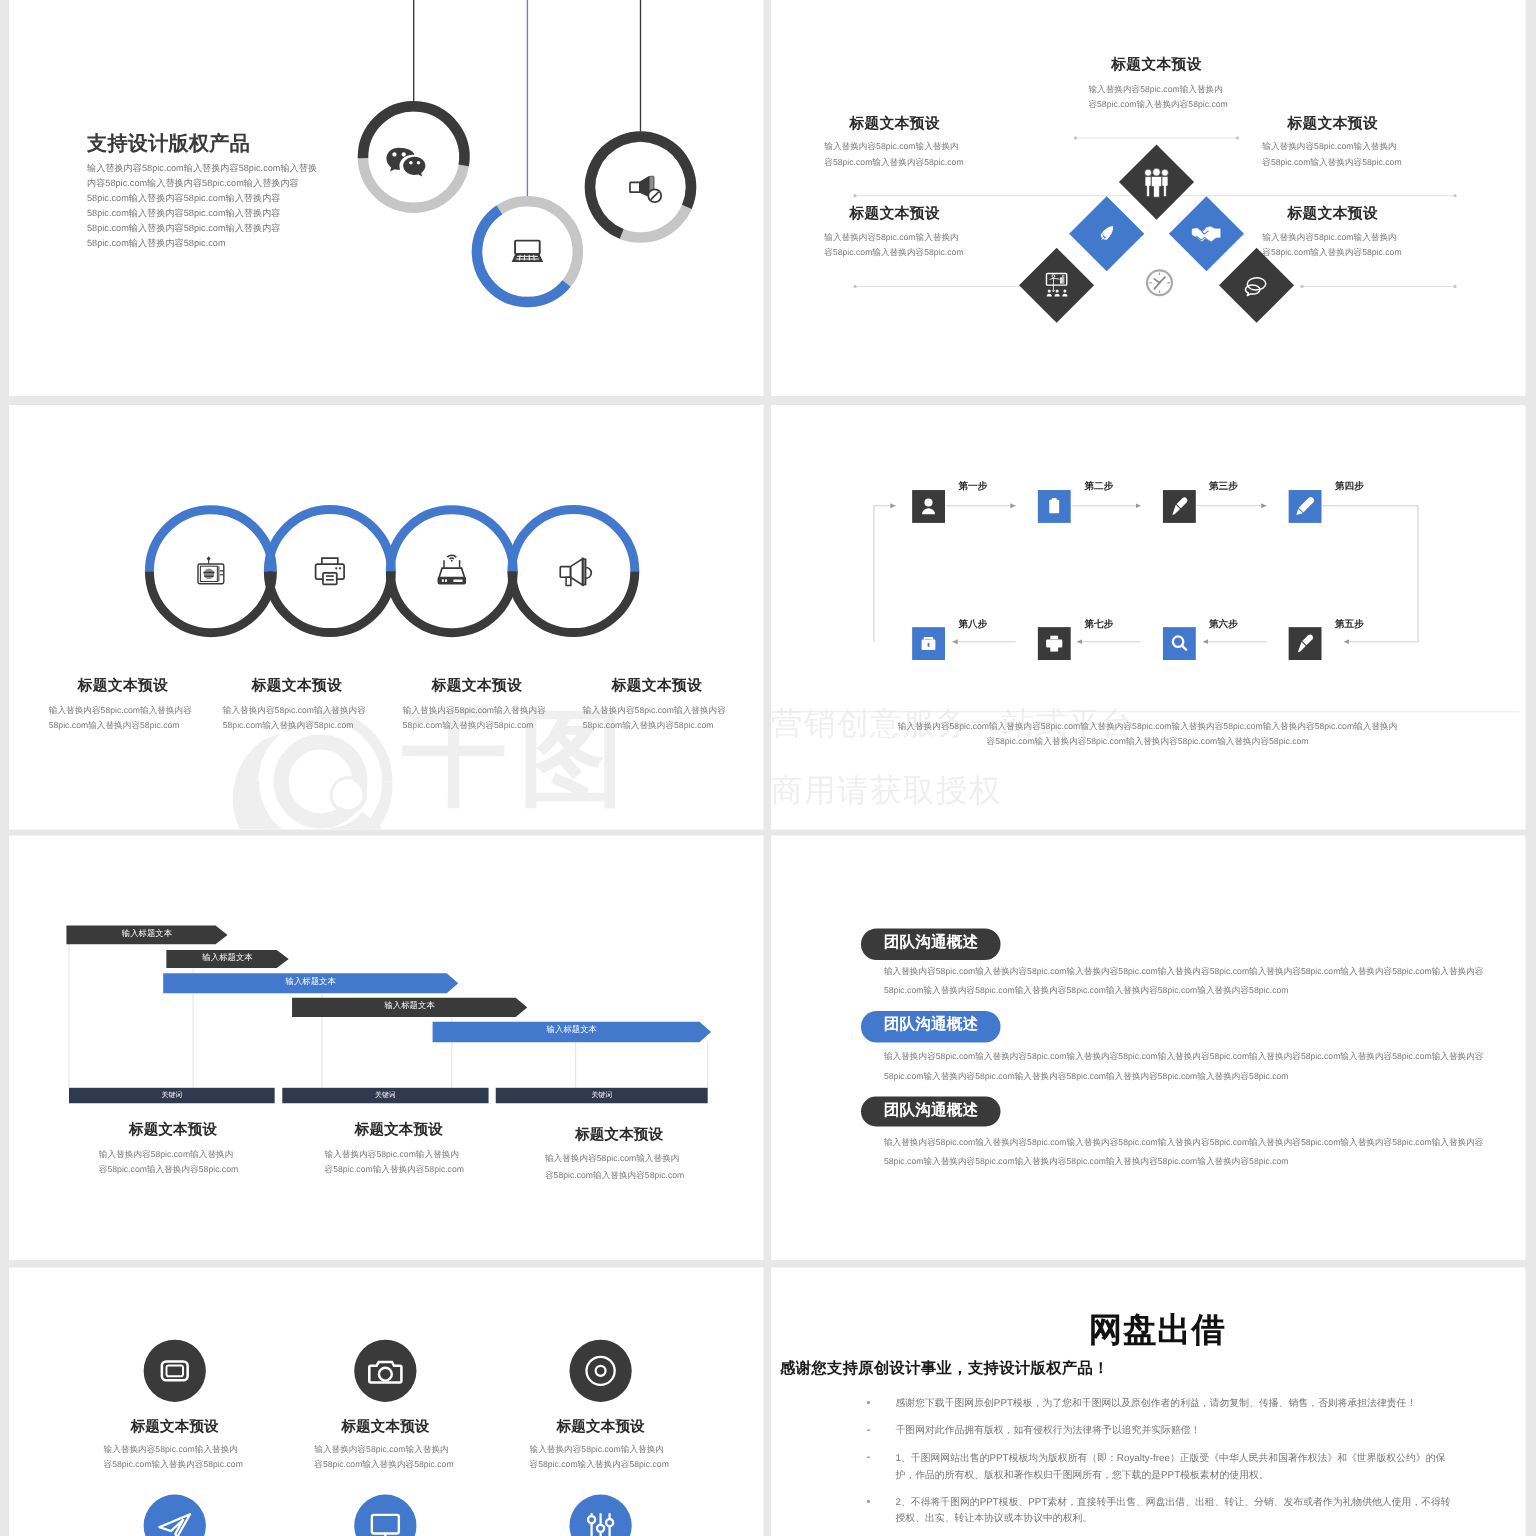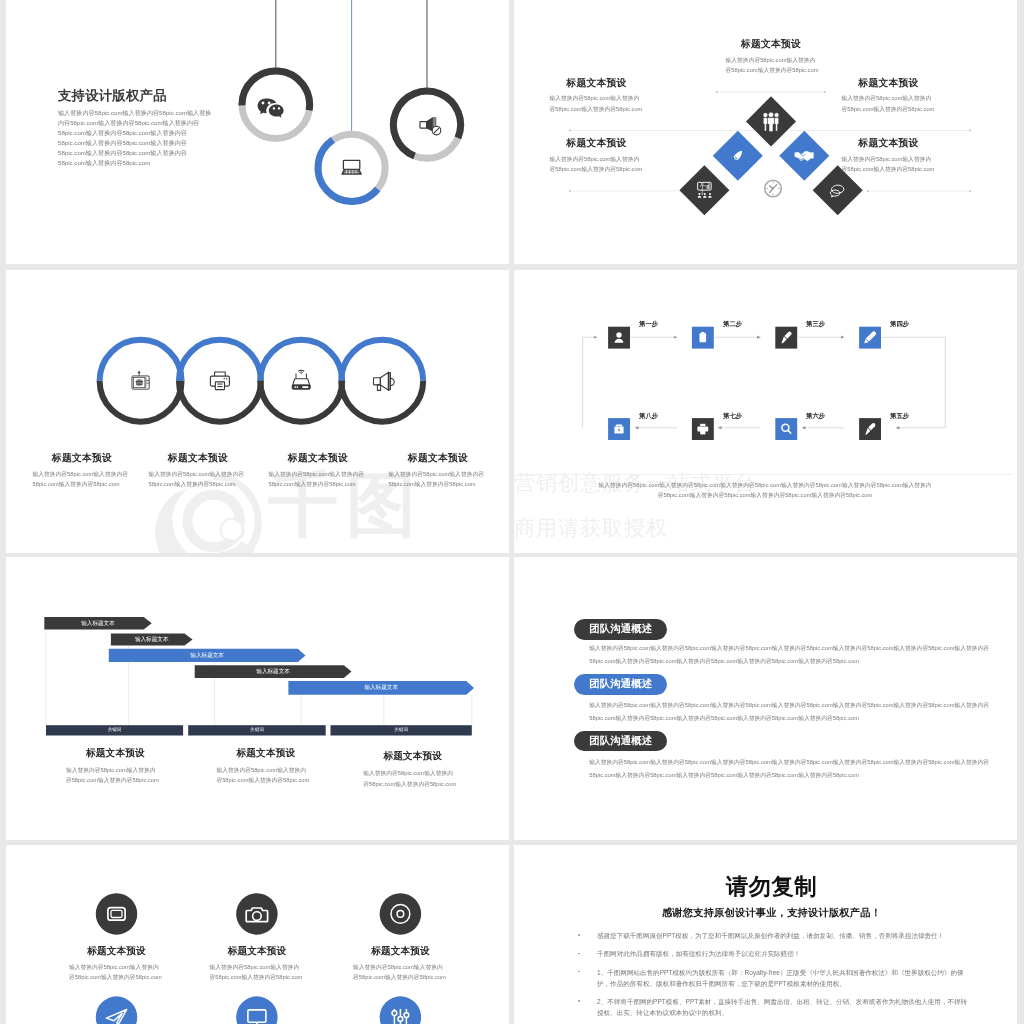--- a/index.html
+++ b/index.html
@@ -502,22 +502,22 @@
     <div style="font-size:9.7px;font-weight:bold;color:#2b2b2b;letter-spacing:0.1px">标题文本预设</div>
     <div class="body-sm" style="width:94px;margin-top:4px;text-align:left">输入替换内容58pic.com输入替换内容58pic.com输入替换内容58pic.com</div>
   </div>
   <div class="abs" style="left:347px;top:100px;width:95px;text-align:center">
     <div style="font-size:9.7px;font-weight:bold;color:#2b2b2b;letter-spacing:0.1px">标题文本预设</div>
     <div class="body-sm" style="width:94px;margin-top:4px;text-align:left">输入替换内容58pic.com输入替换内容58pic.com输入替换内容58pic.com</div>
   </div>
 </div>
 
 <div class="slide s8">
-  <div class="abs" style="left:6px;top:30px;width:503px;text-align:center;font-size:22.3px;font-weight:bold;color:#111;letter-spacing:0.5px;line-height:1.1">请勿复制</div>
-  <div class="abs" style="left:6px;top:62px;width:503px;text-align:center;font-size:10.2px;font-weight:bold;color:#1b1b1b;letter-spacing:0.25px;line-height:1.1">感谢您支持原创设计事业，支持设计版权产品！</div>
+  <div class="abs" style="left:6px;top:30px;width:503px;text-align:center;font-size:22.3px;font-weight:bold;color:#111;letter-spacing:0.5px;line-height:1.1">网盘出借</div>
+  <div class="abs" style="left:6px;top:62px;width:503px;font-size:10.2px;font-weight:bold;color:#1b1b1b;letter-spacing:0.25px;line-height:1.1">感谢您支持原创设计事业，支持设计版权产品！</div>
   <div class="abs" style="left:63px;top:85px;width:392px">
     <div class="cp-item">
       <span class="cp-dot"></span>
       <span class="cp-txt">感谢您下载千图网原创PPT模板，为了您和千图网以及原创作者的利益，请勿复制、传播、销售，否则将承担法律责任！</span>
     </div>
     <div class="cp-item">
       <span class="cp-dot"></span>
       <span class="cp-txt">千图网对此作品拥有版权，如有侵权行为法律将予以追究并实际赔偿！</span>
     </div>
     <div class="cp-item">

